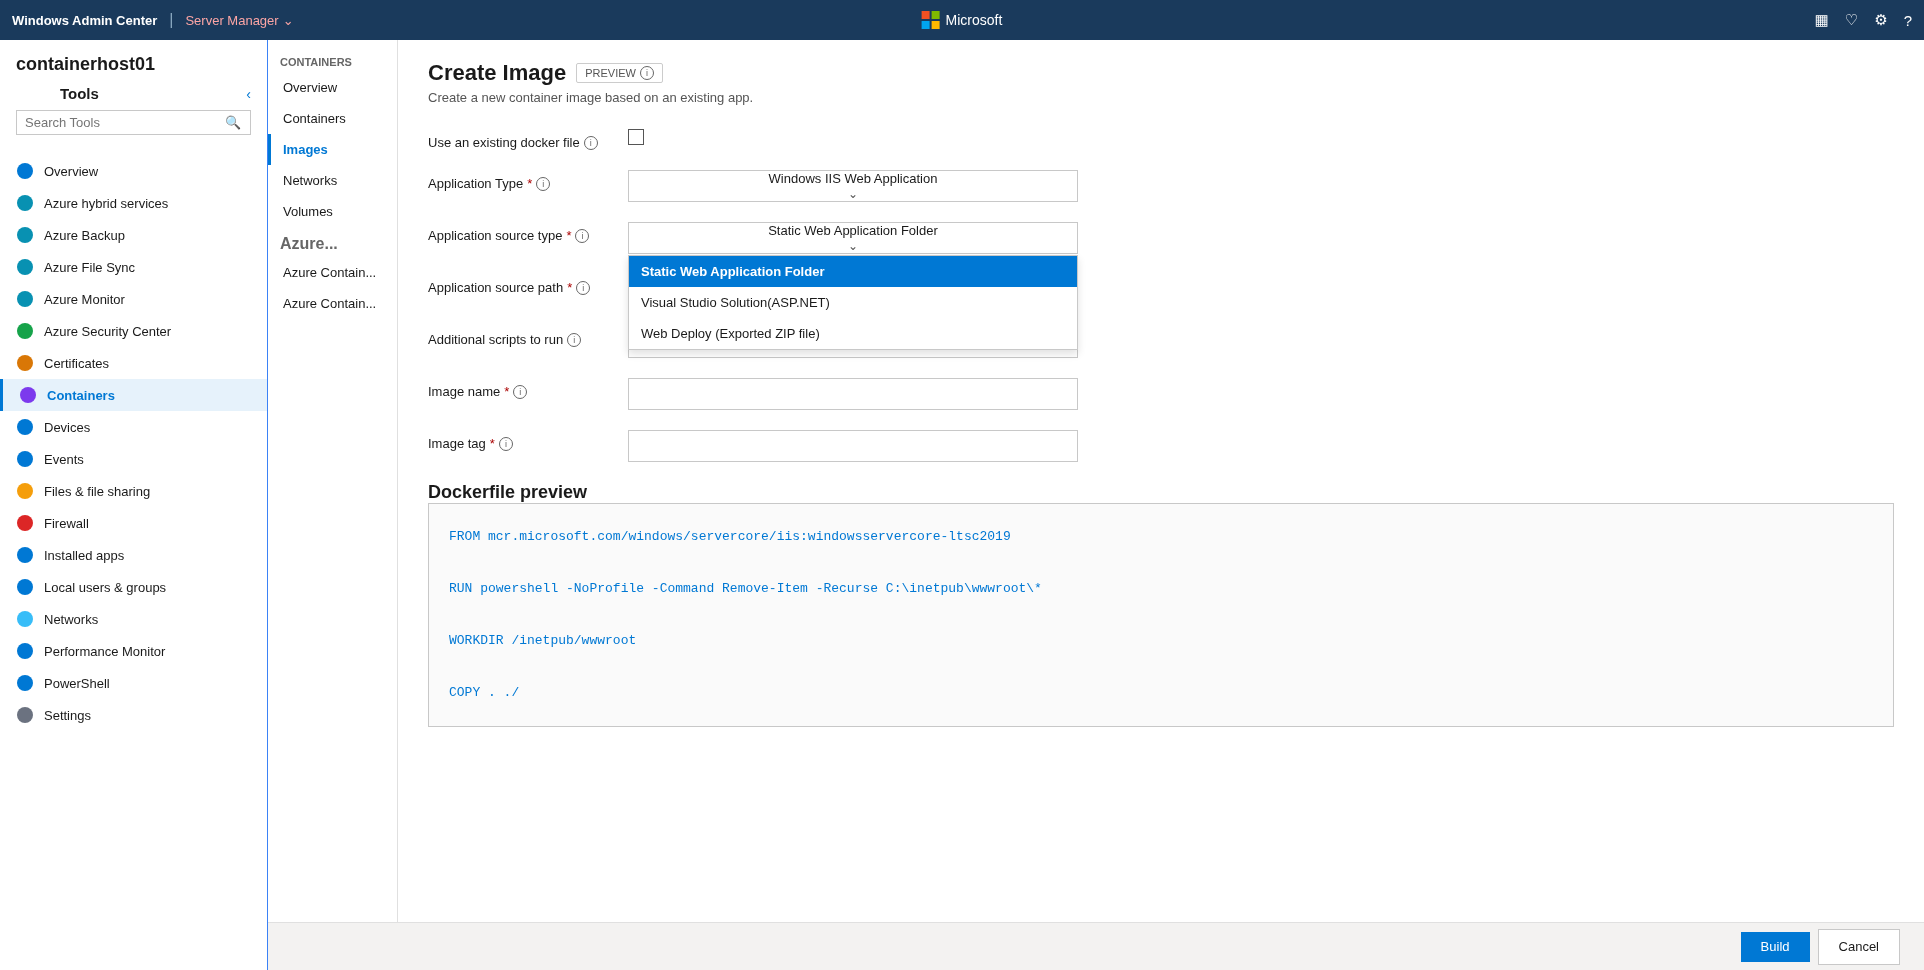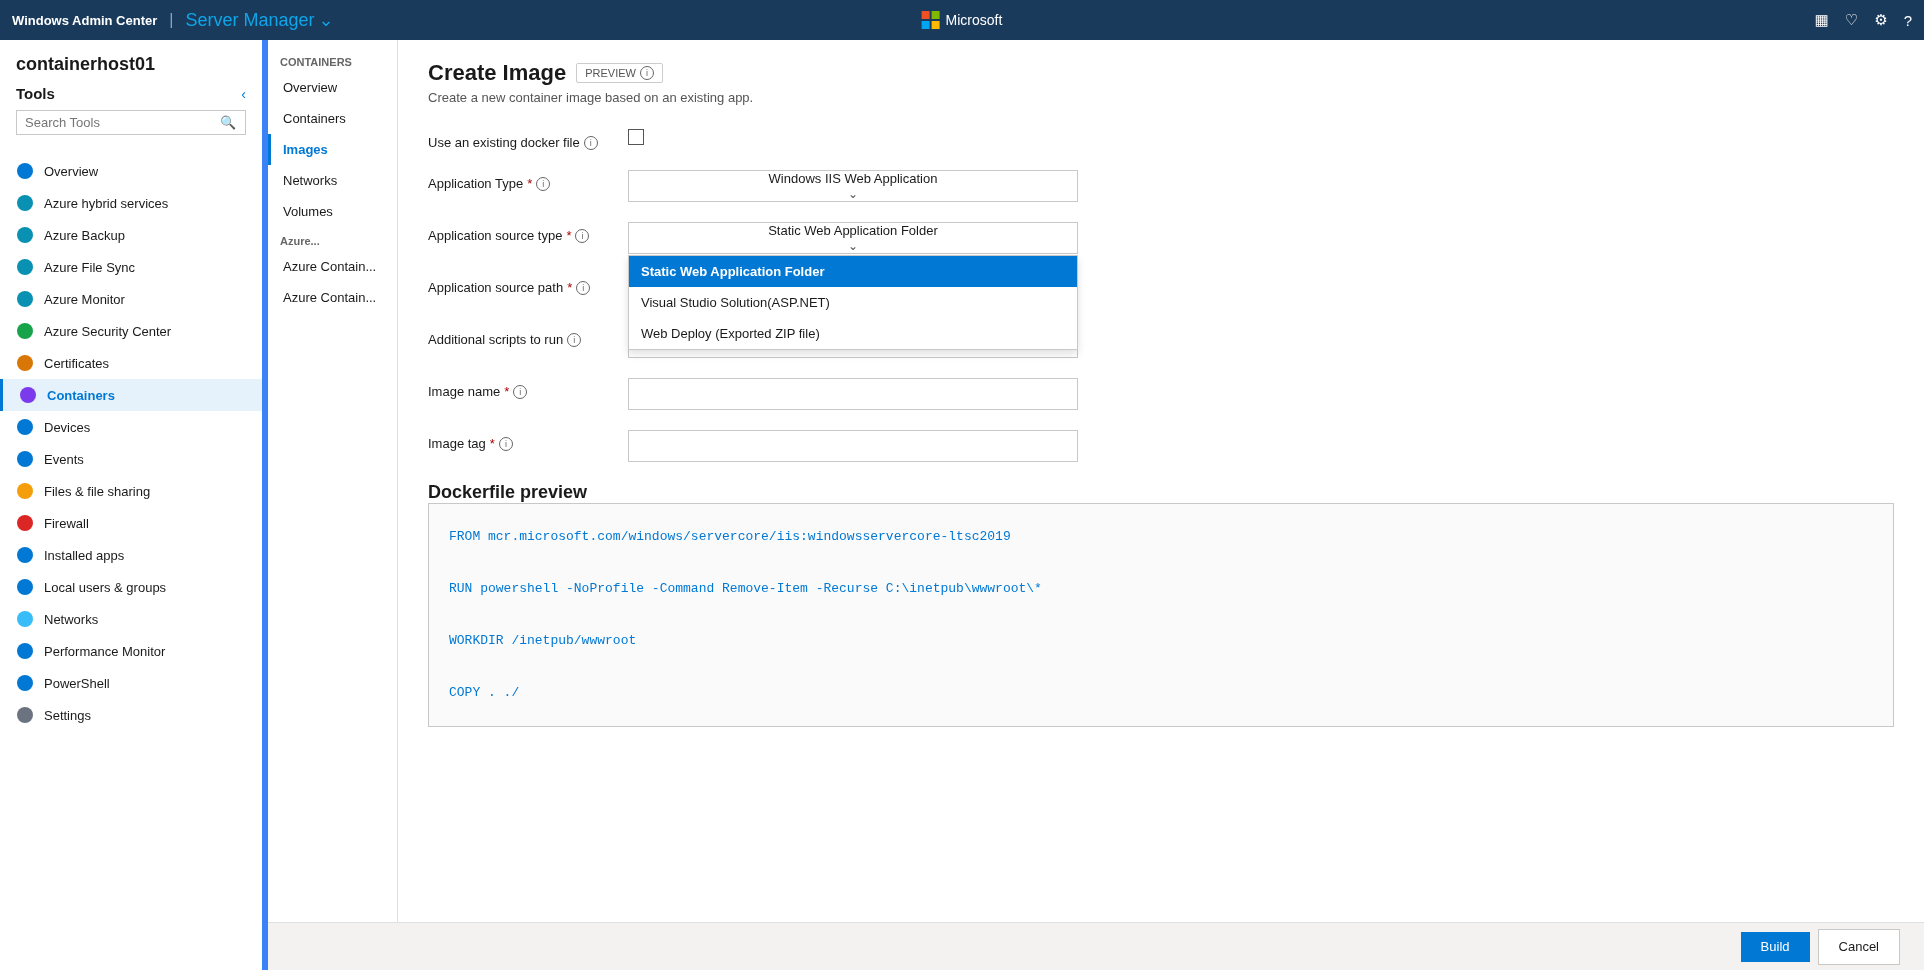--- a/index.html
+++ b/index.html
@@ -27,22 +27,22 @@
     }
     .topbar-divider {
       color: #8aa8c0;
       font-size: 16px;
       margin: 0 4px;
     }
     .topbar-server {
       display: flex;
       align-items: center;
       gap: 4px;
-      font-size: 18px;
-      color: #0ea5e9;
+      font-size: 13px;
+      color: #fca5a5;
     }
     .topbar-center {
       position: absolute;
       left: 50%;
       transform: translateX(-50%);
       display: flex;
       align-items: center;
       gap: 6px;
     }
     .ms-logo-grid {
@@ -71,41 +71,42 @@
     
     .main-layout {
       display: flex;
       height: calc(100vh - 40px);
     }
 
     
     .sidebar {
       width: 268px;
       background: white;
-      border-right: 6px solid #3b82f6;
+      border-right: 1px solid #3b82f6;
       display: flex;
       flex-direction: column;
       overflow: hidden;
       flex-shrink: 0;
       justify-content: flex-end;
     }
     .sidebar-header {
       padding: 14px 16px 8px 16px;
     }
     .sidebar-server-name {
       font-size: 18px;
       font-weight: 600;
       color: #1a1a1a;
       margin-bottom: 10px;
     }
     .sidebar-tools-header {
       display: flex;
       align-items: center;
       justify-content: space-between;
       margin-bottom: 8px;
+      margin-left: 44px;
     }
     .sidebar-tools-label {
       font-size: 15px;
       font-weight: 600;
       color: #1a1a1a;
     }
     .sidebar-collapse-btn {
       color: #0078d4;
       cursor: pointer;
       font-size: 14px;
@@ -180,21 +181,21 @@
     .sec-nav-item {
       padding: 8px 12px;
       cursor: pointer;
       font-size: 13px;
       color: #1a1a1a;
       border-left: 3px solid transparent;
     }
     .sec-nav-item.active { color: #0078d4; border-left: 3px solid #0078d4; font-weight: 600; }
     .sec-nav-group {
       padding: 8px 12px 4px 12px;
-      font-size: 11px;
+      font-size: 16px;
       color: #666;
       font-weight: 600;
     }
 
     
     .main-content {
       flex: 1;
       background: white;
       overflow-y: auto;
       padding: 20px 30px;

